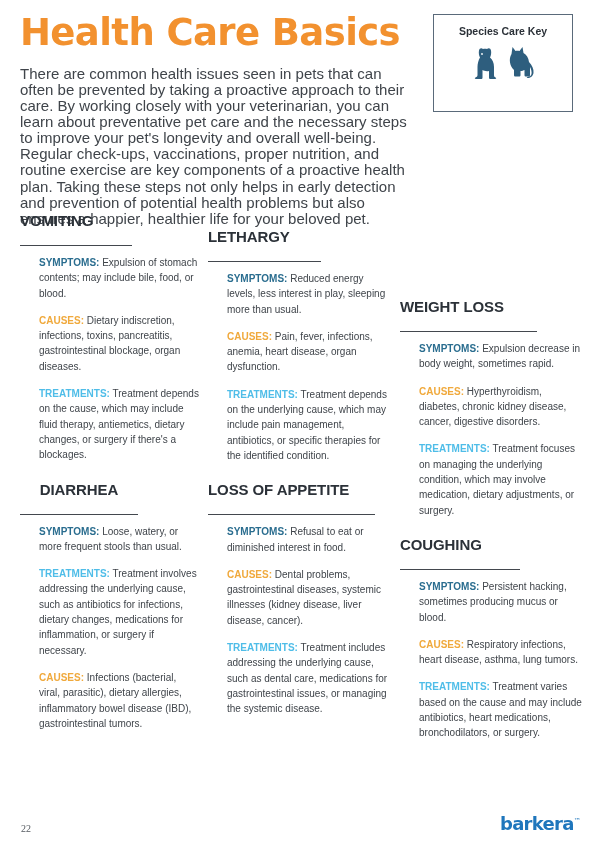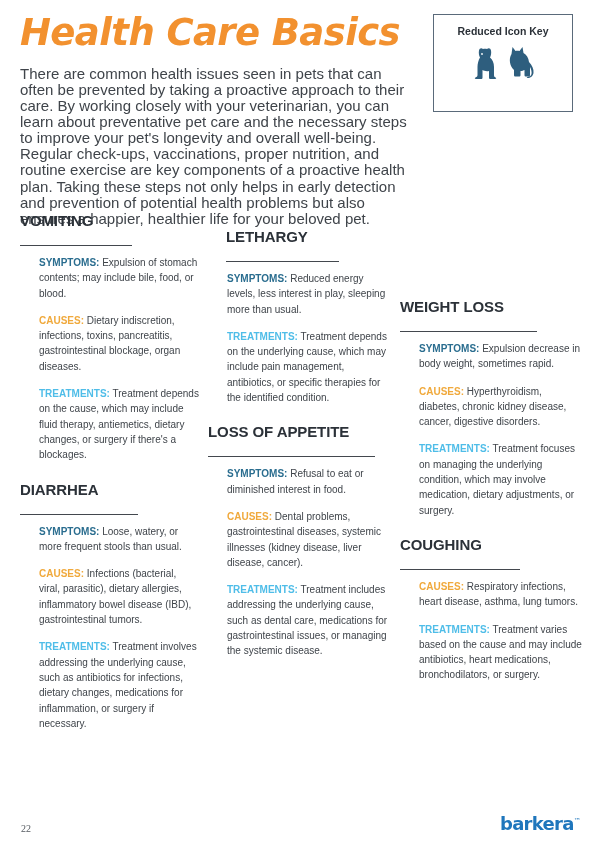--- a/index.html
+++ b/index.html
@@ -32,21 +32,20 @@
     width: 400px;
   }
 
   .main-title {
     font-size: 37px;
     font-weight: bold;
     letter-spacing: -0.6px;
     color: #f2912f;
     line-height: 1.05;
     font-family: "DejaVu Sans", sans-serif;
-    font-style: italic;
   }
 
   .intro {
     margin-top: 13px;
     width: 388px;
     font-size: 15px;
     line-height: 16.1px;
     color: #3f444a;
     letter-spacing: 0.01px;
   }
@@ -98,22 +97,22 @@
     font-weight: bold;
     color: #2b3138;
     letter-spacing: -0.1px;
     font-family: Liberation Sans, sans-serif;
     display: block;
     padding-bottom: 16px;
     border-bottom: 1.6px solid #43484e;
     margin-bottom: 9px;
   }
   .head-vomiting       { width: 112px; }
-  .head-diarrhea       { width: 118px; }
-  .head-lethargy       { width: 113px; margin-left: 18px; }
+  .head-diarrhea       { width: 118px; text-align: center; }
+  .head-lethargy       { width: 113px; }
   .head-loss-appetite  { width: 167px; }
   .head-weight-loss    { width: 137px; }
   .head-coughing       { width: 120px; }
 
   .entries { padding-left: 19px; }
 
   .entry {
     font-size: 10px;
     line-height: 15.3px;
     color: #3f444a;
@@ -159,21 +158,21 @@
 <body>
 
 <div class="page">
 
   <div class="header">
     <h1 class="main-title">Health Care Basics</h1>
     <p class="intro">There are common health issues seen in pets that can often be prevented by taking a proactive approach to their care. By working closely with your veterinarian, you can learn about preventative pet care and the necessary steps to improve your pet's longevity and overall well-being. Regular check-ups, vaccinations, proper nutrition, and routine exercise are key components of a proactive health plan. Taking these steps not only helps in early detection and prevention of potential health problems but also ensures a happier, healthier life for your beloved pet.</p>
   </div>
 
   <div class="species-key">
-    <div class="species-key-title">Reduced Icon Key</div>
+    <div class="species-key-title">Species Care Key</div>
     <div class="species-icons">
       <svg width="30" height="36" viewBox="0 0 60 72">
         <path fill="#2e5e7e" d="M22 6 C19 3 15 4 14 9 C13 14 14 19 16 23 C13 28 11 35 11 42 L11 58 C11 61 9 62 7 63 C5 64 5 66 8 66 L18 66 C20 66 21 65 21 63 L21 48 C24 50 29 51 34 50 L34 63 C34 65 35 66 37 66 L46 66 C49 66 49 64 47 63 C45 62 44 61 44 58 L44 42 C44 34 41 27 36 23 C38 19 39 14 38 9 C37 4 33 3 30 6 C28 5 24 5 22 6 Z"></path>
         <circle cx="20" cy="16" r="1.8" fill="#ffffff"></circle>
       </svg>
       <svg width="28" height="40" viewBox="0 0 56 80">
         <path fill="#2e5e7e" d="M13 10 L11 24 C8 29 7 35 8 41 C9 47 12 52 16 56 L16 66 C16 68 17 69 19 69 L26 69 C28 69 29 68 29 66 L29 58 C32 58 35 57 37 56 L37 66 C37 68 38 69 40 69 L45 69 C47 69 48 68 48 66 L48 50 C50 54 52 59 51 64 C50 68 47 70 43 70 C41 70 41 72 43 72 C49 72 54 68 55 62 C56 54 52 46 46 40 C45 31 41 25 35 22 L33 10 L27 18 C24 17 21 17 19 18 Z"></path>
       </svg>
     </div>
   </div>
@@ -188,33 +187,34 @@
         <p class="entry"><span class="lbl lbl-treatments">TREATMENTS:</span> <span>Treatment depends on the cause, which may include fluid therapy, antiemetics, dietary changes, or surgery if there's a blockages.</span></p>
       </div>
     </div>
 
     <div class="section-gap"></div>
 
     <div class="section">
       <div class="section-head head-diarrhea">DIARRHEA</div>
       <div class="entries">
         <p class="entry"><span class="lbl lbl-symptoms">SYMPTOMS:</span> <span>Loose, watery, or more frequent stools than usual.</span></p>
+        <p class="entry"><span class="lbl lbl-treatments">TREATMENTS:</span> <span>Treatment involves addressing the underlying cause, such as antibiotics for infections, dietary changes, medications for inflammation, or surgery if necessary.</span></p>
         <p class="entry"><span class="lbl lbl-causes">CAUSES:</span> <span>Infections (bacterial, viral, parasitic), dietary allergies, inflammatory bowel disease (IBD), gastrointestinal tumors.</span></p>
-        <p class="entry"><span class="lbl lbl-treatments">TREATMENTS:</span> <span>Treatment involves addressing the underlying cause, such as antibiotics for infections, dietary changes, medications for inflammation, or surgery if necessary.</span></p>
       </div>
     </div>
 
   </div>
 
   <div class="col col-2">
 
     <div class="section">
       <div class="section-head head-lethargy">LETHARGY</div>
       <div class="entries">
         <p class="entry"><span class="lbl lbl-symptoms">SYMPTOMS:</span> <span>Reduced energy levels, less interest in play, sleeping more than usual.</span></p>
+        <p class="entry"><span class="lbl lbl-causes">CAUSES:</span> <span>Pain, fever, infections, anemia, heart disease, organ dysfunction.</span></p>
         <p class="entry"><span class="lbl lbl-treatments">TREATMENTS:</span> <span>Treatment depends on the underlying cause, which may include pain management, antibiotics, or specific therapies for the identified condition.</span></p>
       </div>
     </div>
 
     <div class="section-gap"></div>
 
     <div class="section">
       <div class="section-head head-loss-appetite">LOSS OF APPETITE</div>
       <div class="entries">
         <p class="entry"><span class="lbl lbl-symptoms">SYMPTOMS:</span> <span>Refusal to eat or diminished interest in food.</span></p>
@@ -234,20 +234,21 @@
         <p class="entry"><span class="lbl lbl-causes">CAUSES:</span> <span>Hyperthyroidism, diabetes, chronic kidney disease, cancer, digestive disorders.</span></p>
         <p class="entry"><span class="lbl lbl-treatments">TREATMENTS:</span> <span>Treatment focuses on managing the underlying condition, which may involve medication, dietary adjustments, or surgery.</span></p>
       </div>
     </div>
 
     <div class="section-gap"></div>
 
     <div class="section">
       <div class="section-head head-coughing">COUGHING</div>
       <div class="entries">
+        <p class="entry"><span class="lbl lbl-symptoms">SYMPTOMS:</span> <span>Persistent hacking, sometimes producing mucus or blood.</span></p>
         <p class="entry"><span class="lbl lbl-causes">CAUSES:</span> <span>Respiratory infections, heart disease, asthma, lung tumors.</span></p>
         <p class="entry"><span class="lbl lbl-treatments">TREATMENTS:</span> <span>Treatment varies based on the cause and may include antibiotics, heart medications, bronchodilators, or surgery.</span></p>
       </div>
     </div>
 
   </div>
 
   <div class="footer-page">22</div>
   <div class="footer-logo"><span>barkera</span><sup>™</sup></div>
 

